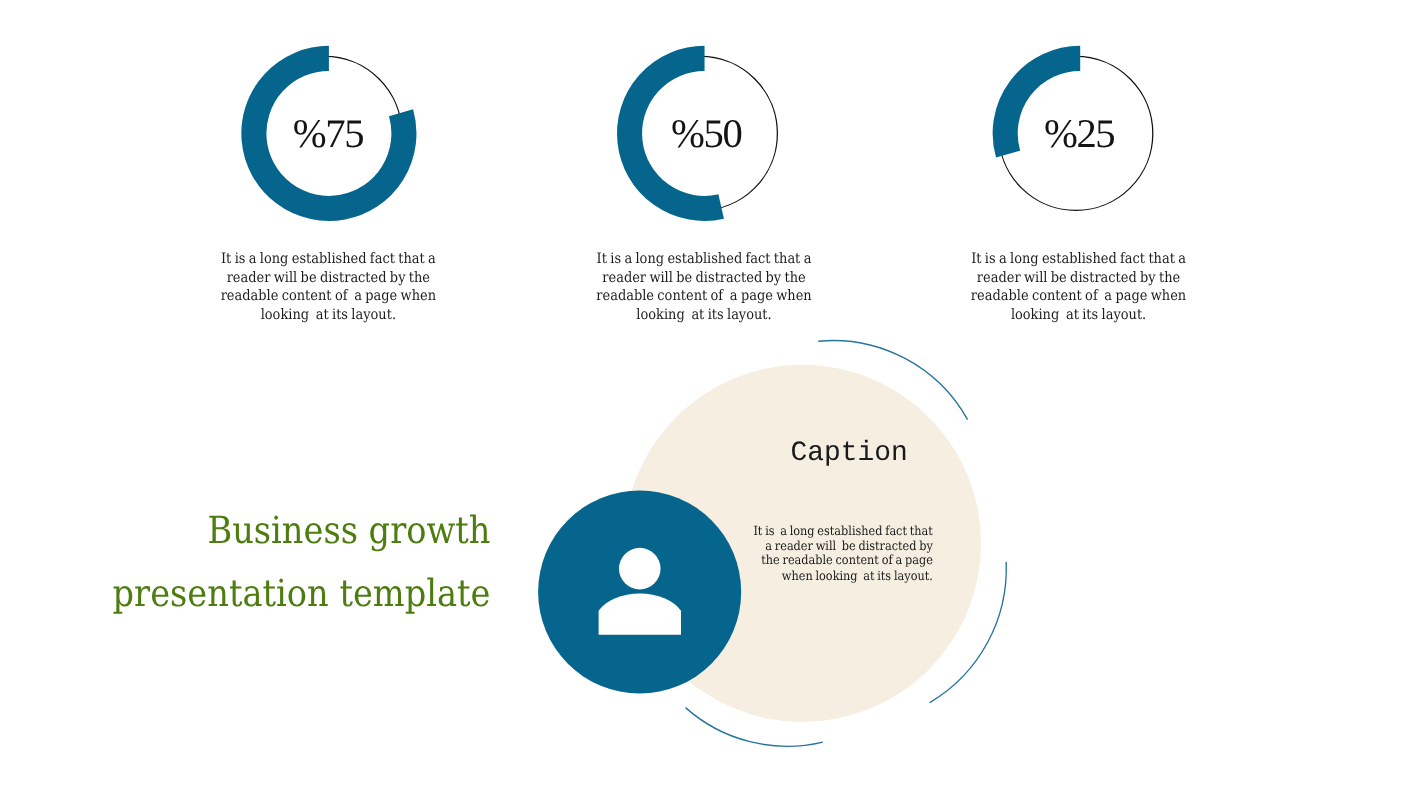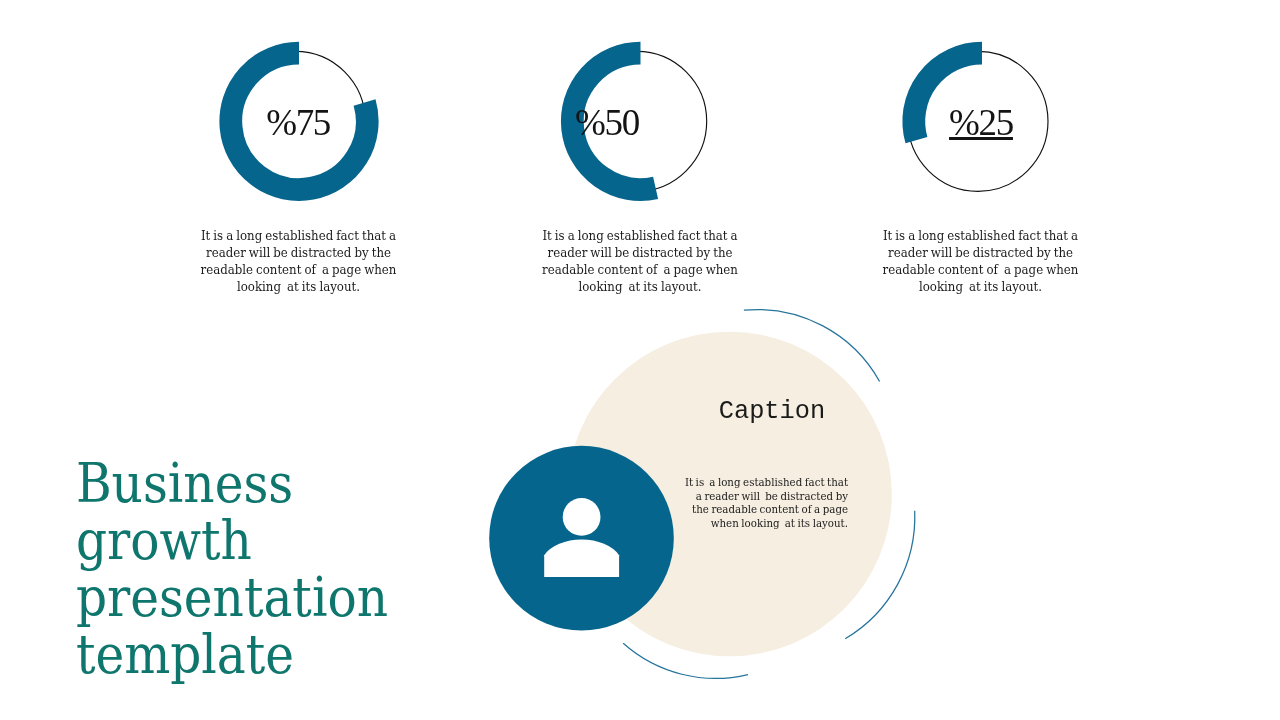--- a/index.html
+++ b/index.html
@@ -16,24 +16,24 @@
   .donut-label { position:absolute; text-align:center; color:#141414;
                  font-size:37px; line-height:34px; letter-spacing:-1.3px; }
 
   
   .stat-text { position:absolute; text-align:center; color:#1c1c1c;
                font-family:"DejaVu Serif Condensed","DejaVu Serif",serif;
                font-size:13.1px; line-height:17.1px;
                word-spacing:-0.7px; white-space:pre-wrap; }
 
   
-  .title { position:absolute; color:#0f766e;
+  .title { position:absolute; color:#4d7c0f;
            font-family:"DejaVu Serif Condensed","DejaVu Serif",serif;
-           font-size:54px; line-height:57px;
-           letter-spacing:0px; word-spacing:0px; }
+           font-size:34px; line-height:57px;
+           letter-spacing:0px; word-spacing:0px;text-align:right; }
 
   
   .caption { position:absolute; text-align:center; color:#1a1a1a;
              font-size:25.4px; line-height:24px; }
 
   
   .feature-text { position:absolute; text-align:right; color:#1c1c1c;
                   font-family:"DejaVu Serif Condensed","DejaVu Serif",serif;
                   font-size:11.4px; line-height:13.7px;
                   word-spacing:-0.7px; white-space:pre-wrap; }
@@ -69,22 +69,22 @@
 
       <circle cx="581.5" cy="538.15" r="92.3" fill="#06658C"></circle>
       <g fill="#FFFFFF">
         <circle cx="581.6" cy="516.9" r="18.9"></circle>
         <path d="M544.2,577.0 L544.2,555.3 A 41.0,26.48 0 0 1 619.1,555.3 L619.1,577.0 Z"></path>
       </g>
     </g>
   </svg>
 
   <div class="donut-label" style="left:228.1px; top:106px; width:140px;">%75</div>
-  <div class="donut-label" style="left:537px; top:106px; width:140px;">%50</div>
-  <div class="donut-label" style="left:911.0px; top:106px; width:140px;text-decoration:underline;">%25</div>
+  <div class="donut-label" style="left:572px; top:106px; width:140px;">%50</div>
+  <div class="donut-label" style="left:911.0px; top:106px; width:140px;">%25</div>
 
   <div class="stat-text" style="left:198.5px; top:226.8px; width:200px;">It is a long established fact that a reader will be distracted by the readable content of  a page when looking  at its layout.</div>
   <div class="stat-text" style="left:540px; top:226.8px; width:200px;">It is a long established fact that a reader will be distracted by the readable content of  a page when looking  at its layout.</div>
   <div class="stat-text" style="left:880.5px; top:226.8px; width:200px;">It is a long established fact that a reader will be distracted by the readable content of  a page when looking  at its layout.</div>
 
   <div class="title" style="left:75.9px; top:455.4px; width:370px;">Business growth presentation template</div>
 
   <div class="caption" style="left:692px; top:399.5px; width:160px;font-family:Liberation Mono, monospace;">Caption</div>
   <div class="feature-text" style="left:684px; top:476px; width:164px;">It is  a long established fact that a reader will  be distracted by the readable content of a page when looking  at its layout.</div>
 

